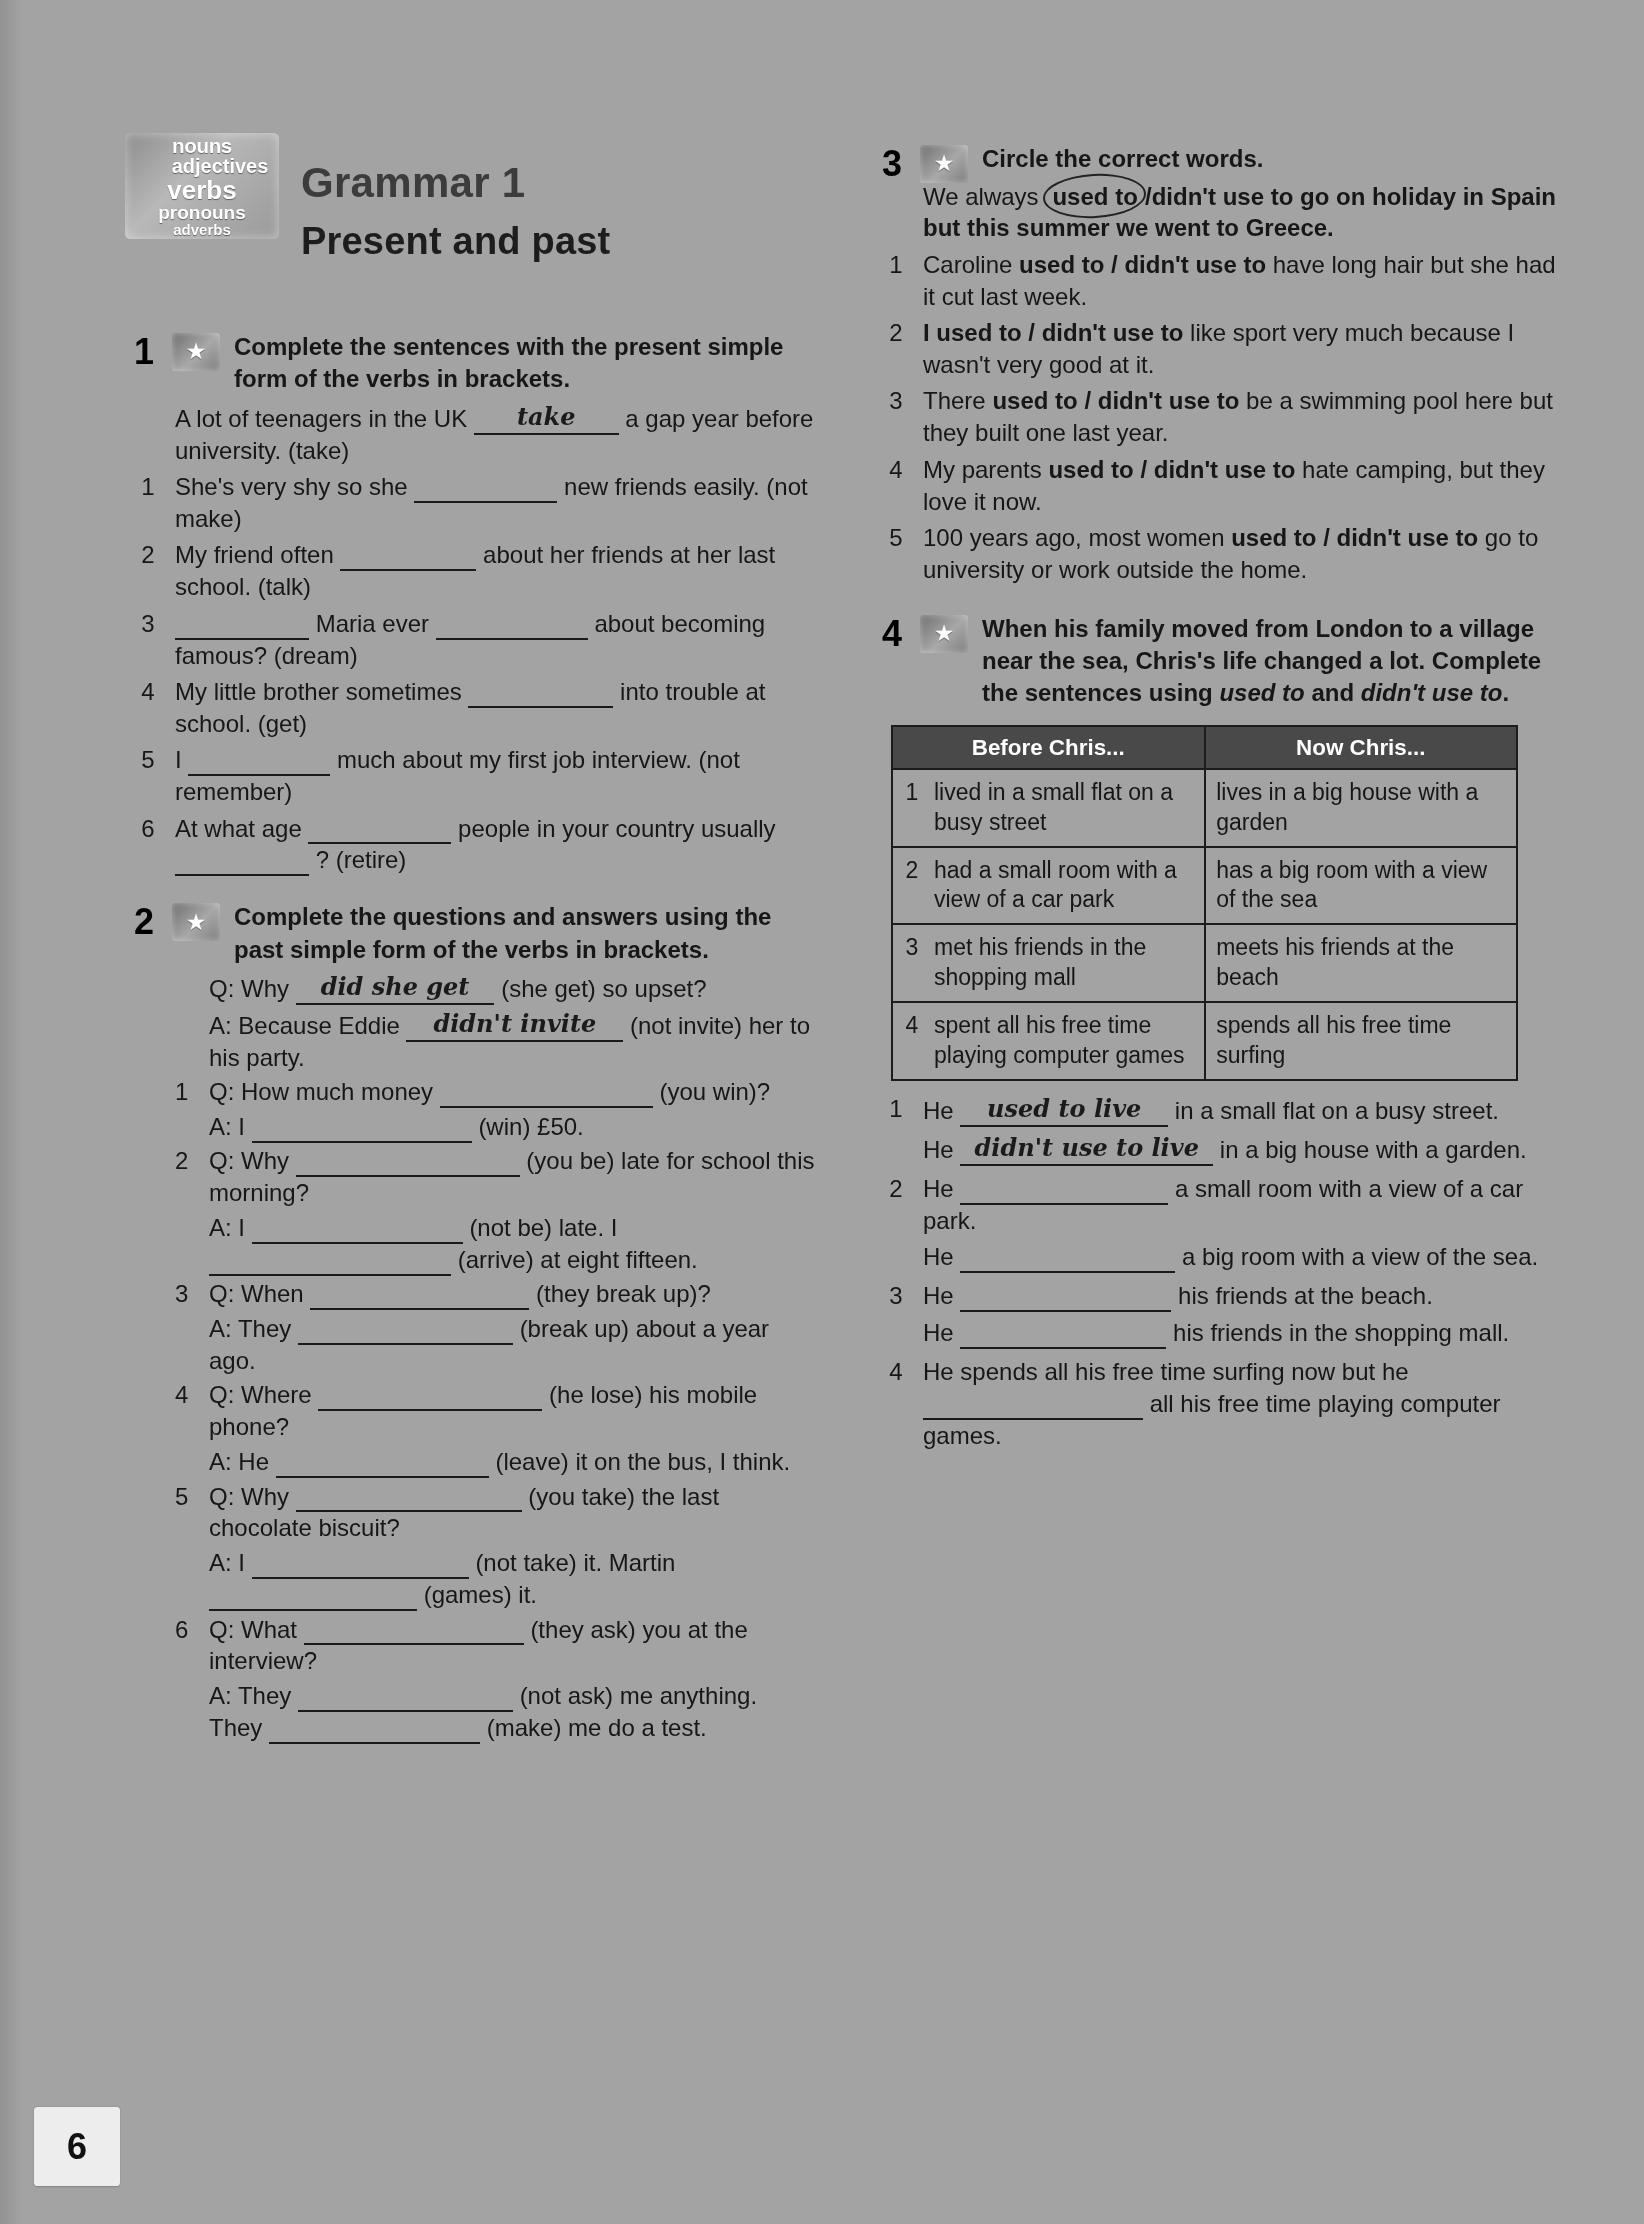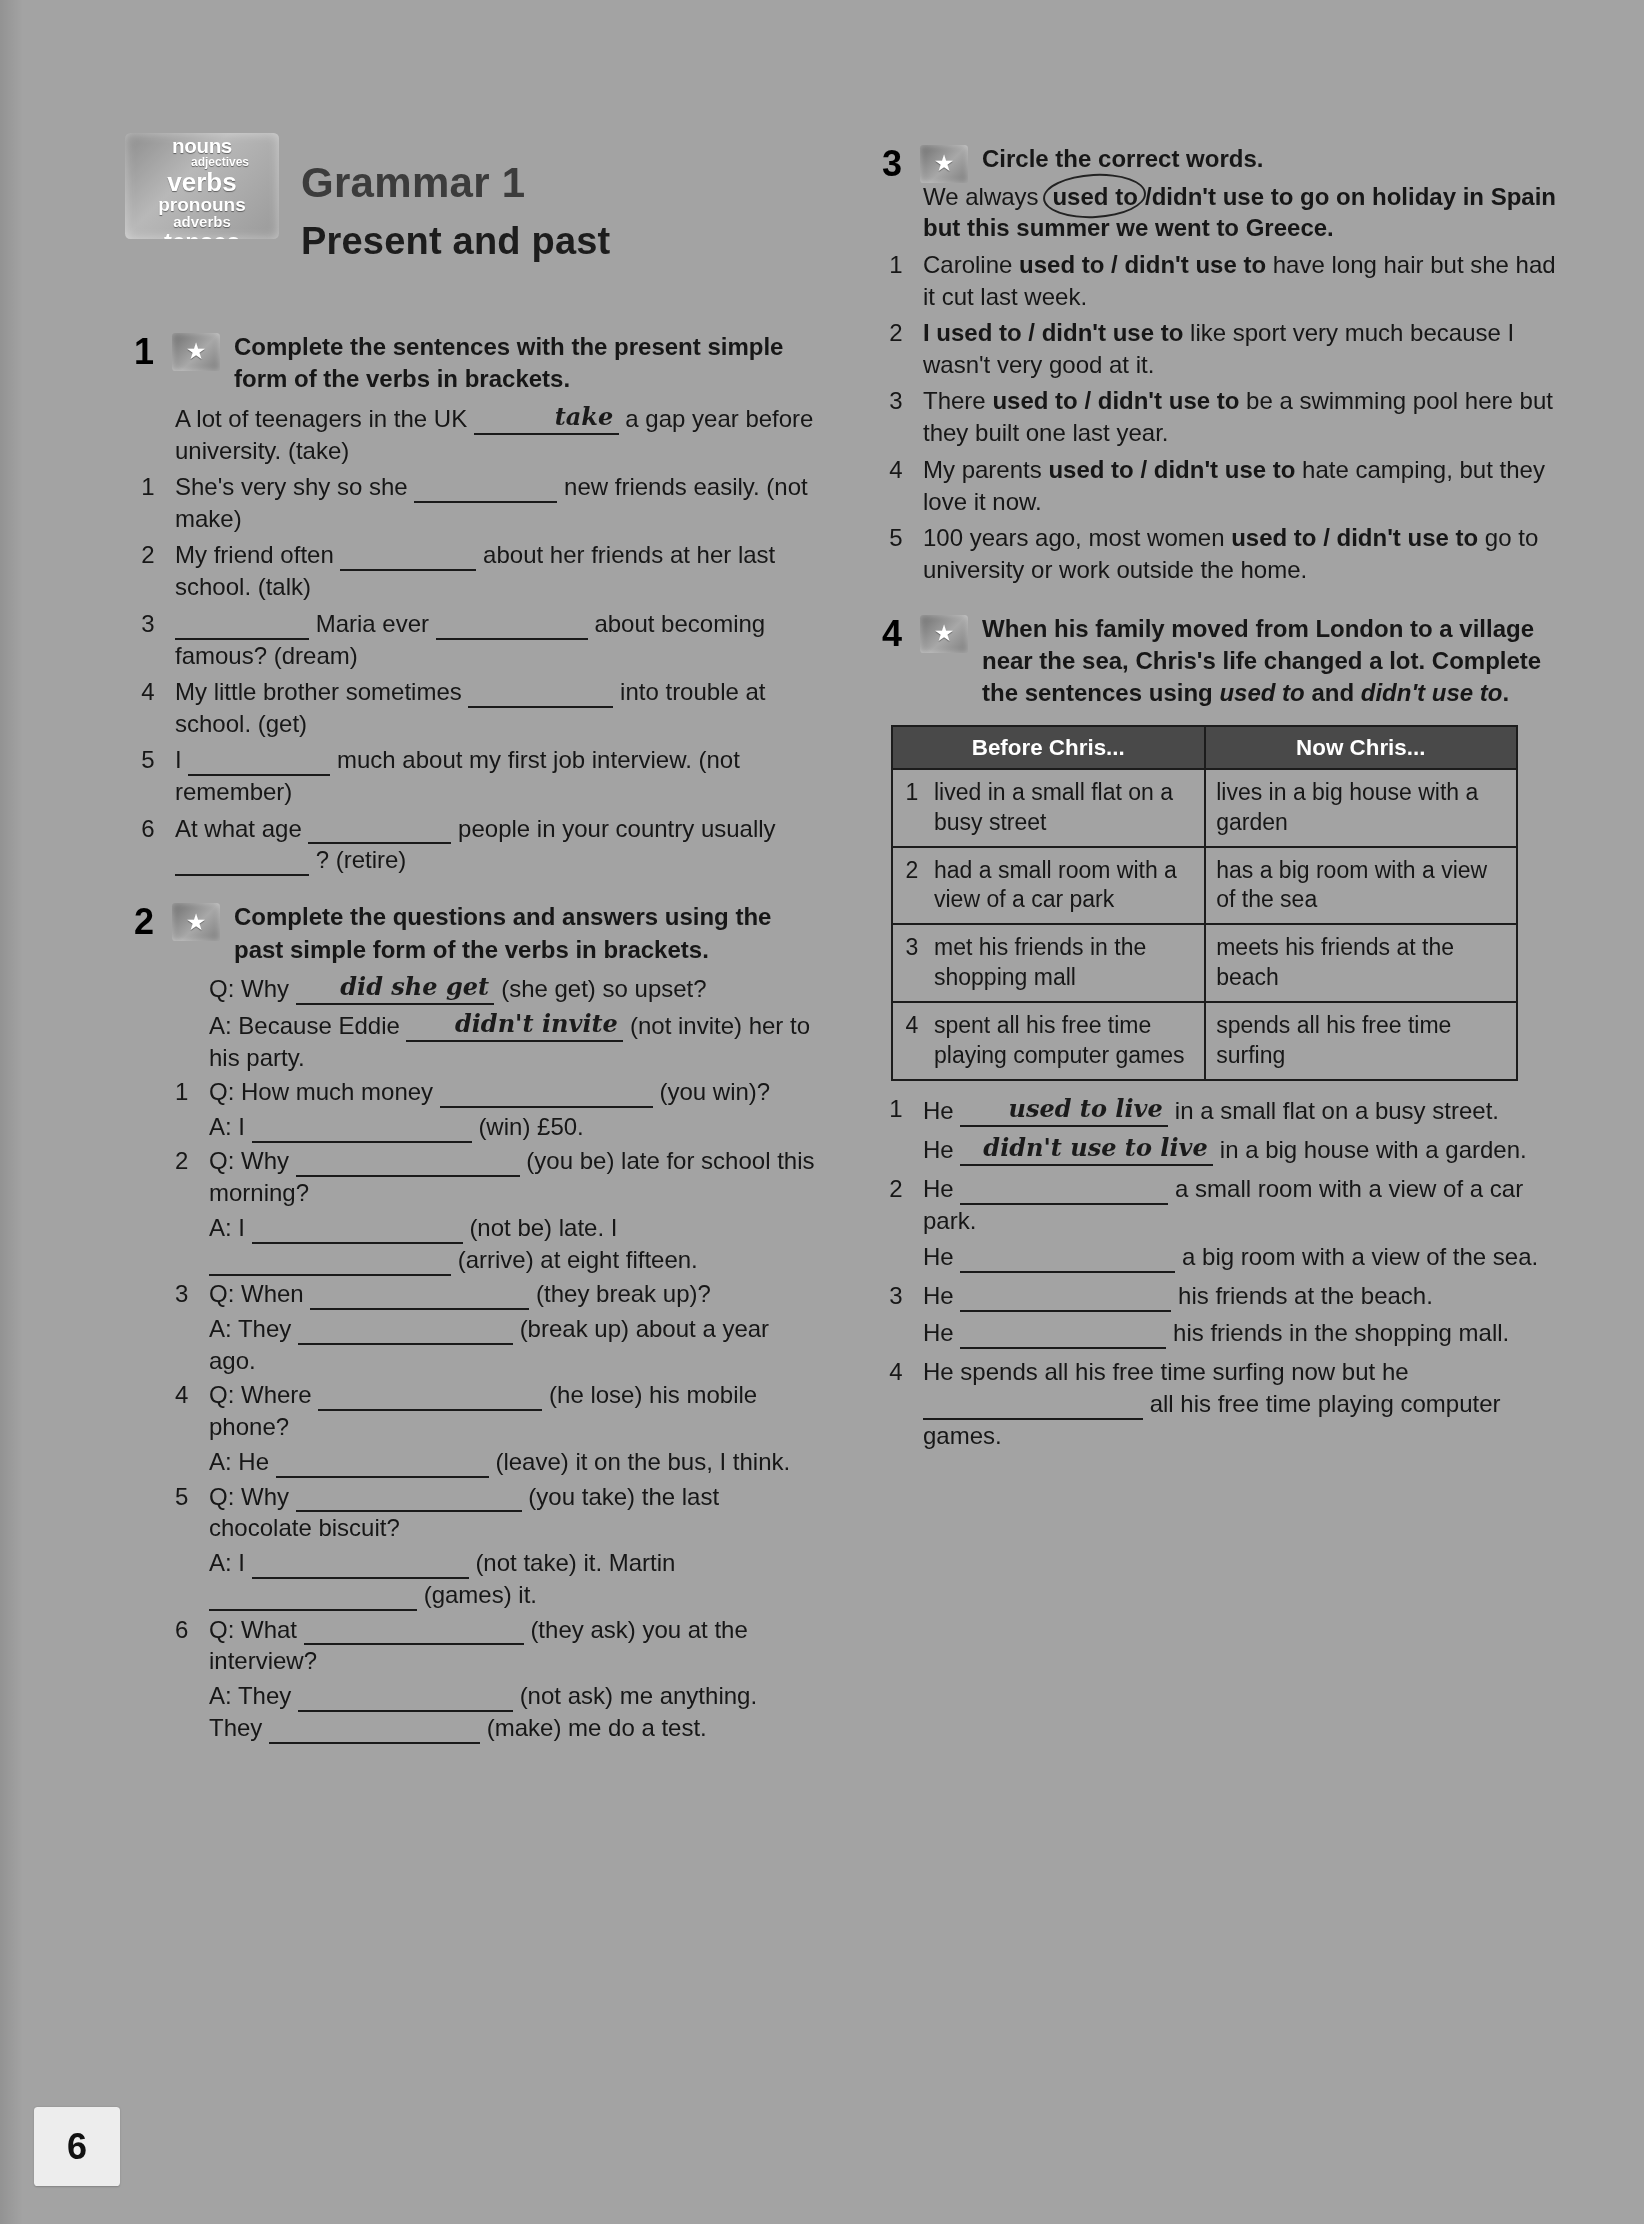--- a/index.html
+++ b/index.html
@@ -31,21 +31,21 @@
   }
   .blank {
     display: inline-block;
     border-bottom: 2.2px solid #1a1a1a;
     vertical-align: bottom;
     height: 1em;
   }
   .ans {
     display: inline-block;
     border-bottom: 2.2px solid #1a1a1a;
-    text-align: right;
+    text-align: center;
     vertical-align: bottom;
     padding: 0 5.4px;
   }
   
   .logo-badge {
     position: absolute;
     left: 125px;
     top: 133px;
     width: 154px;
     height: 106px;
@@ -57,21 +57,21 @@
   }
   .logo-badge span {
     display: block;
     text-align: center;
     color: #ffffff;
     font-weight: bold;
     line-height: 1.0;
     text-shadow: 0 0.9px 0.9px rgba(0,0,0,.45);
   }
   .lw1 { font-size: 20.6px; margin-top: 2.7px; letter-spacing: -0.4px; }
-  .lw2 { font-size: 12px; color: #e9e9e9; margin-left: 36px; }
+  .lw2 { font-size: 20px; color: #e9e9e9; margin-left: 36px; }
   .lw3 { font-size: 26px; margin-top: 0.9px; }
   .lw4 { font-size: 19px; color: #ececec; }
   .lw5 { font-size: 15px; color: #e4e4e4; }
   .lw6 { font-size: 24px; margin-top: 0.9px; }
 
   .title-main {
     position: absolute;
     left: 301px;
     top: 159px;
     font-size: 42px;

